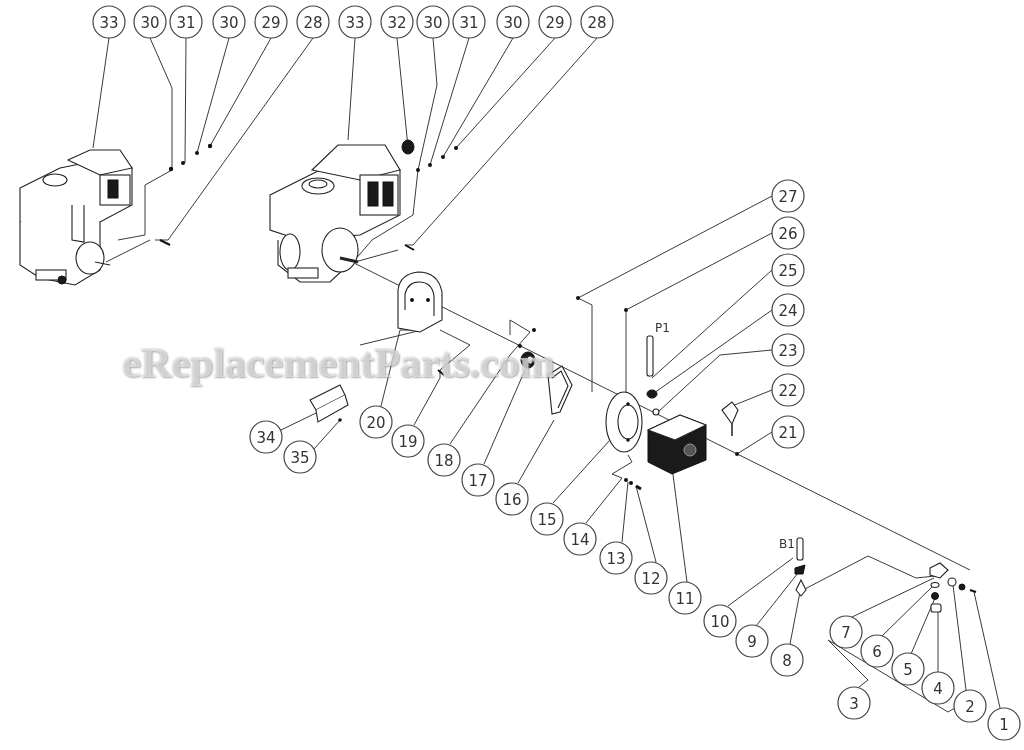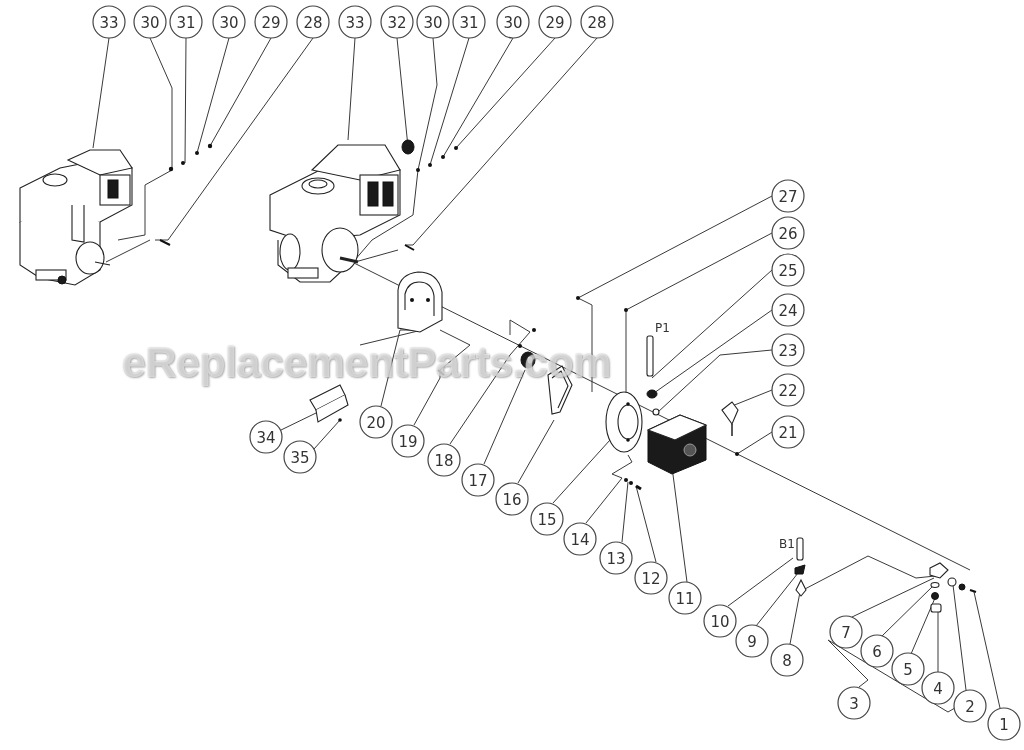--- a/index.html
+++ b/index.html
@@ -7,21 +7,21 @@
          font-family:"DejaVu Sans", "Liberation Sans", sans-serif; }
   #diagram { position:absolute; left:0; top:0; width:1024px; height:750px; }
   .lead { stroke:#3a3a3a; stroke-width:1; fill:none; }
   .callout circle { fill:#ffffff; stroke:#444; stroke-width:1.2; }
   .callout text { font-family:"DejaVu Sans", sans-serif; font-size:15px; fill:#333;
                   text-anchor:middle; dominant-baseline:central; }
   .part { stroke:#222; stroke-width:1.1; fill:#fff; }
   .part-dark { stroke:#111; stroke-width:1; fill:#1a1a1a; }
   .dot { fill:#111; }
   .lbl { font-family:"DejaVu Sans", sans-serif; font-size:12px; fill:#333; }
-  #watermark { position:absolute; left:122px; top:338px; font-family:Liberation Sans, sans-serif;
+  #watermark { position:absolute; left:122px; top:338px; font-family:Liberation Serif, serif;
                font-size:43px; font-weight:bold; color:rgba(255,255,255,0.55);
                text-shadow: 0 0 2px rgba(120,120,120,0.55), 1px 1px 2px rgba(120,120,120,0.5);
                letter-spacing:-0.5px; pointer-events:none; }
 </style>
 </head>
 <body>
 
 <svg id="diagram" viewBox="0 0 1024 750" xmlns="http://www.w3.org/2000/svg">
 
   <g>

